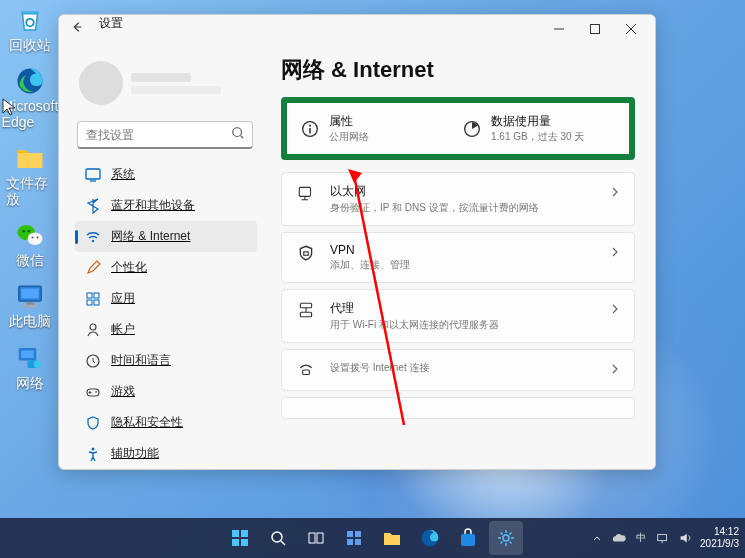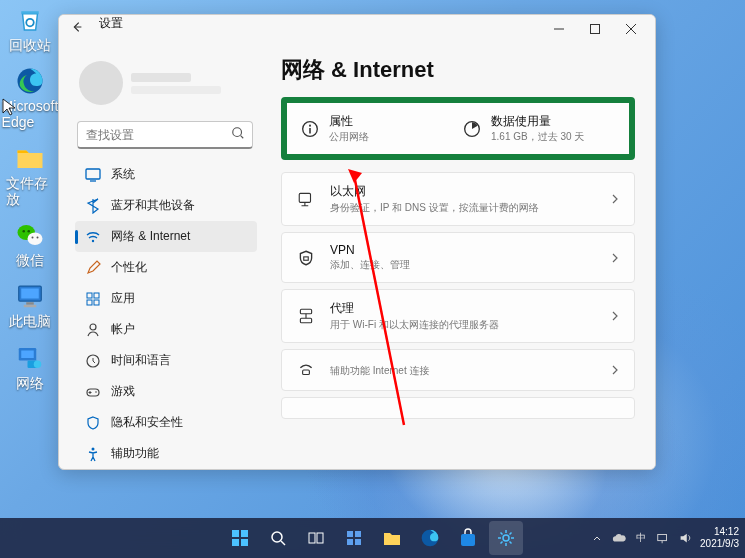--- a/index.html
+++ b/index.html
@@ -25,41 +25,41 @@
 .sidebar { width: 204px; padding: 6px 6px 6px 16px; display: flex; flex-direction: column; }
 .account-row { display: flex; align-items: center; gap: 8px; padding: 10px 4px; }
 .avatar { width: 44px; height: 44px; border-radius: 50%; background: #ddd; }
 .account-txt { display: flex; flex-direction: column; }
 .account-txt .name { width: 60px; height: 9px; background: #e3e3e3; border-radius: 2px; margin-bottom: 4px; }
 .account-txt .email { width: 90px; height: 8px; background: #ececec; border-radius: 2px; }
 .search-wrap { position: relative; margin: 6px 4px 10px 2px; }
 .search-wrap input { width: 100%; height: 28px; border: 1px solid #c8c8c8; border-bottom: 2px solid #888; border-radius: 4px; padding: 0 28px 0 8px; font-size: 12px; background: #fff; }
 .search-wrap .sicon { position: absolute; right: 8px; top: 5px; color: #555; }
 
-.nav { display: flex; flex-direction: column; gap: 0; overflow-y: auto; }
+.nav { display: flex; flex-direction: column; gap: 0; overflow-y: auto; text-decoration: underline; }
 .nav-item { display: flex; align-items: center; gap: 10px; padding: 7px 10px; border-radius: 4px; font-size: 12px; color: #222; cursor: pointer; }
 .nav-item.active { background: #eaeaea; }
 .nav-item.active::before { content: ""; position: absolute; width: 3px; height: 14px; background: #0067c0; border-radius: 2px; margin-left: -10px; }
 .nav-item { position: relative; }
 .nav-icon { width: 16px; height: 16px; display: flex; align-items: center; justify-content: center; }
 
 .main { flex: 1; padding: 10px 20px 10px 18px; overflow-y: auto; background: #f7f7f7; }
 .main h1 { font-size: 22px; font-weight: 600; color: #111; margin-bottom: 12px; }
 .net-hero { display: flex; align-items: center; gap: 18px; margin-bottom: 14px; }
 .net-hero-icon { width: 60px; height: 52px; }
 .net-hero-txt .name { font-size: 14px; color: #111; }
 .net-hero-txt .status { font-size: 11px; color: #666; display: flex; align-items: center; gap: 4px; margin-top: 2px; }
 
 .info-row { display: flex; align-items: center; border: 6px solid #15803d; border-radius: 4px; background: #fdfdfd; padding: 10px 14px; margin-bottom: 12px; gap: 10px; }
 .info-col { display: flex; align-items: center; gap: 10px; flex: 1; }
 .info-ic { width: 18px; height: 18px; display: flex; align-items: center; justify-content: center; color: #333; }
 .info-txt .t { font-size: 12px; color: #111; }
 .info-txt .s { font-size: 10px; color: #777; }
 
-.card { display: flex; align-items: center; border: 1px solid #e4e4e4; border-radius: 4px; background: #fdfdfd; padding: 10px 14px; margin-bottom: 6px; cursor: pointer; }
+.card { display: flex; border: 1px solid #e4e4e4; border-radius: 4px; background: #fdfdfd; padding: 10px 14px; margin-bottom: 6px; cursor: pointer; }
 .card-ic { width: 20px; height: 20px; margin-right: 14px; display: flex; align-items: center; justify-content: center; color: #333; }
 .card-txt { flex: 1; }
 .card-txt .t { font-size: 12px; color: #111; }
 .card-txt .s { font-size: 10px; color: #777; margin-top: 1px; }
 .card-chev { color: #666; }
 
 
 .anno-arrow { position: absolute; top: 165px; left: 344px; pointer-events: none; }
 
 
@@ -360,21 +360,21 @@
             </svg></span>
       </div>
       <div class="card">
         <span class="card-ic">
             <svg width="18" height="18" viewBox="0 0 16 16">
               <path d="M3 6c3-3 7-3 10 0" fill="none" stroke="#333" stroke-width="1.2"></path>
               <rect x="5" y="8" width="6" height="4" rx="1" fill="none" stroke="#333"></rect>
             </svg>
           </span>
         <div class="card-txt">
-            <div class="s">辅助功能 Internet 连接</div>
+            <div class="s">设置拨号 Internet 连接</div>
           </div>
         <span class="card-chev"><svg width="10" height="10" viewBox="0 0 10 10">
               <path d="M3 1l4 4-4 4" stroke="#666" fill="none" stroke-width="1.2"></path>
             </svg></span>
       </div>
       <div class="card">
         
         
         
       </div>

